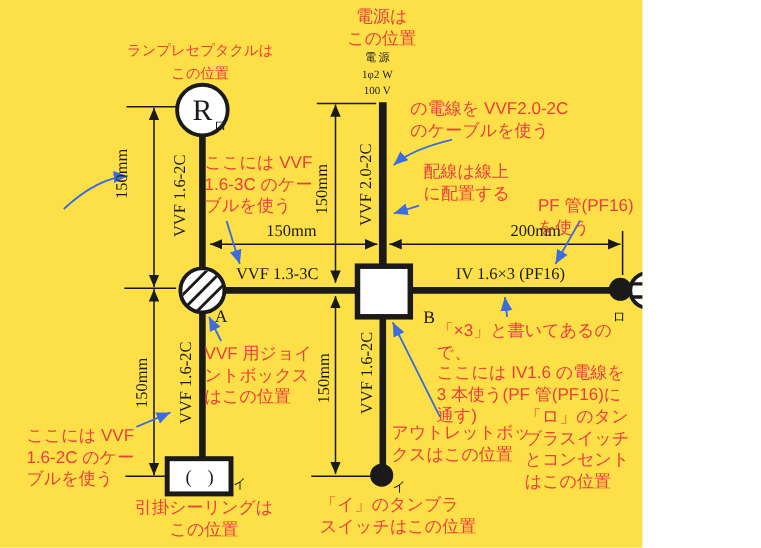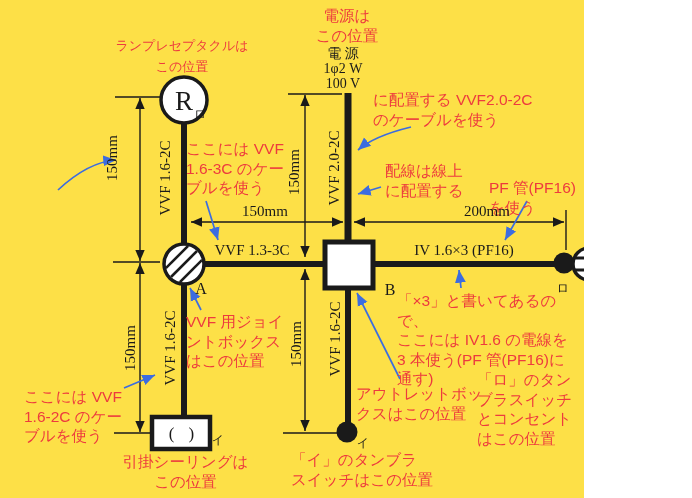--- a/index.html
+++ b/index.html
@@ -8,21 +8,21 @@
   #diagram-svg{position:absolute;left:0;top:0;}
   .note{position:absolute;color:#ed3b3e;font-size:15.5px;line-height:19.5px;
         white-space:pre-line;font-family:"Liberation Sans","DejaVu Sans",sans-serif;}
   .note.big{font-size:13px;line-height:21px;}
   .center{text-align:center;}
   .blk{position:absolute;color:#1a1a1a;white-space:pre;
        font-family:"Liberation Serif","DejaVu Serif",serif;font-size:15px;}
   .ctr{transform:translate(-50%,-50%);}
   .rot{transform:translate(-50%,-50%) rotate(-90deg);}
   .small{font-size:12px;font-family:"Liberation Sans","DejaVu Sans",sans-serif;}
-  .spec{font-size:14px;line-height:15px;text-align:center;white-space:pre-line;}
+  .spec{font-size:10px;line-height:15px;text-align:center;white-space:pre-line;}
   .rletter{font-size:27px;}
   .abletter{font-size:16px;}
   .roseglyph{font-size:17px;letter-spacing:5px;}
 </style>
 </head>
 <body>
 
 <div id="stage">
 
   <svg id="diagram-svg" width="692" height="498" viewBox="0 0 692 498">
@@ -105,23 +105,23 @@
     </g>
   </svg>
 
   <div class="note center" style="left:295px;top:6px;width:104px;">電源は
 この位置</div>
   <div class="note big center" style="left:96px;top:35px;width:172px;">ランプレセプタクルは
 この位置</div>
   <div class="note" style="left:186px;top:139px;">ここには VVF
 1.6-3C のケー
 ブルを使う</div>
-  <div class="note" style="left:373px;top:90px;">に配置する VVF2.0-2C
+  <div class="note" style="left:373px;top:90px;">の電線を VVF2.0-2C
 のケーブルを使う</div>
-  <div class="note" style="left:385px;top:161px;">配線は線上
+  <div class="note" style="left:385px;top:147px;">配線は線上
 に配置する</div>
   <div class="note" style="left:489px;top:178px;">PF 管(PF16)を使う</div>
   <div class="note" style="left:186px;top:312px;">VVF 用ジョイ
 ントボックス
 はこの位置</div>
   <div class="note" style="left:24px;top:387px;">ここには VVF
 1.6-2C のケー
 ブルを使う</div>
   <div class="note center" style="left:103px;top:452px;width:165px;">引掛シーリングは
 この位置</div>

